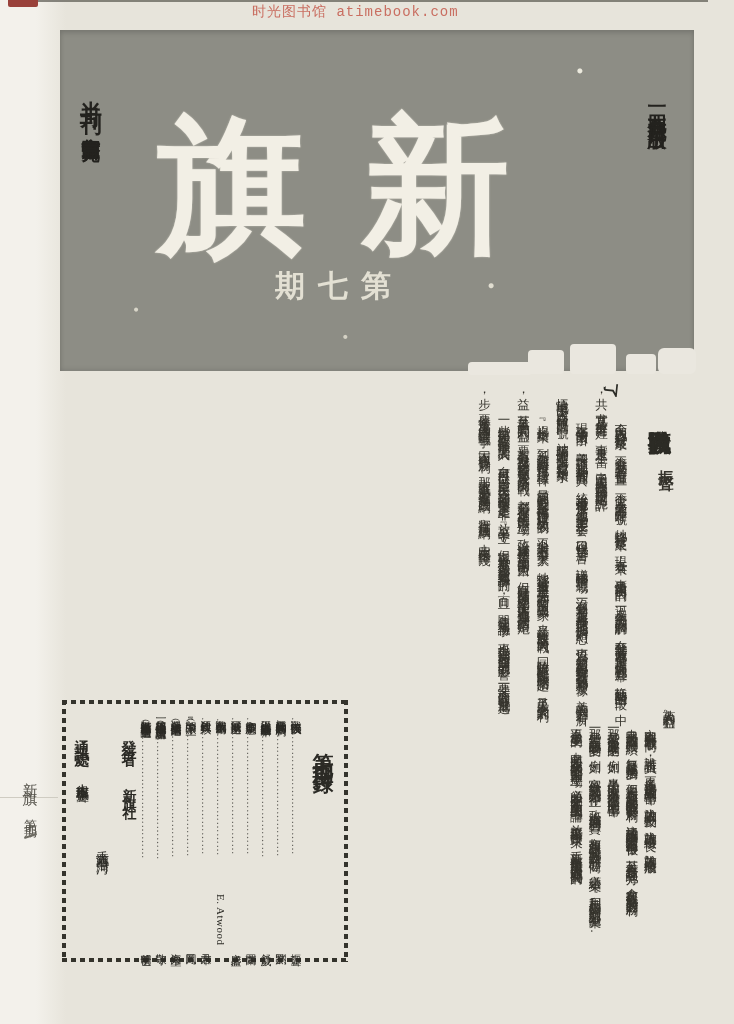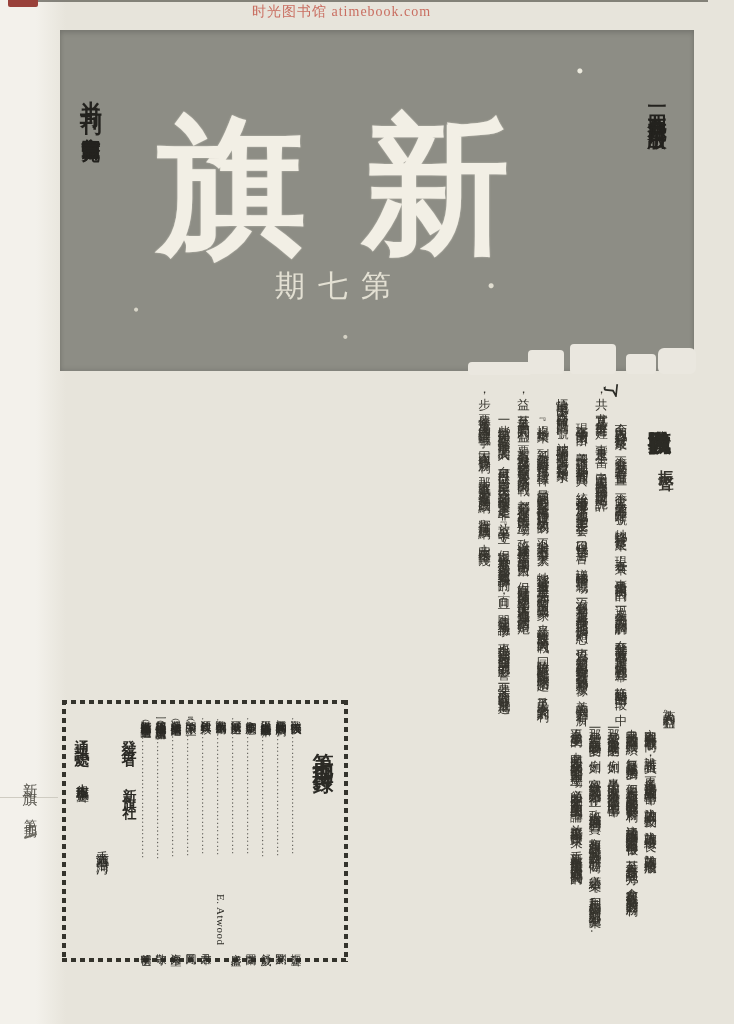--- a/index.html
+++ b/index.html
@@ -6,42 +6,42 @@
   .page{
     position:relative;width:734px;height:1024px;overflow:hidden;
     background:linear-gradient(90deg,#f3f1eb 0,#f3f1eb 36px,#e7e4db 66px,#e7e4db 100%);
     font-family:"Liberation Serif","DejaVu Serif",serif;
   }
   .v{writing-mode:vertical-rl;text-orientation:mixed;}
 
   
   .top-line{position:absolute;left:28px;top:0;width:680px;height:2px;background:#4d4c44;opacity:.65;}
   .red-corner{position:absolute;left:8px;top:0;width:30px;height:7px;background:#99413a;border-radius:0 0 2px 2px;}
-  .watermark{position:absolute;left:252px;top:3px;font-size:14px;letter-spacing:1px;color:#c96e61;font-family:Liberation Serif, serif;white-space:nowrap;}
+  .watermark{position:absolute;left:252px;top:3px;font-size:14px;letter-spacing:1px;color:#c96e61;font-family:Liberation Mono, monospace;white-space:nowrap;}
 
   
   .masthead{
     position:absolute;left:60px;top:30px;width:634px;height:341px;
     background:
       radial-gradient(circle at 82% 12%,#eceade 0 2px,transparent 3px),
       radial-gradient(circle at 30% 55%,#dcd9cc 0 1.5px,transparent 2.5px),
       radial-gradient(circle at 55% 30%,#e5e2d5 0 1.5px,transparent 2.5px),
       radial-gradient(circle at 12% 82%,#d8d5c8 0 1.5px,transparent 2.5px),
       radial-gradient(circle at 68% 75%,#e0ddd0 0 2px,transparent 3px),
       radial-gradient(circle at 45% 90%,#d4d1c4 0 1.5px,transparent 2.5px),
       #8d8d85;
     box-shadow:inset 0 3px 5px rgba(0,0,0,.14), inset 0 -2px 4px rgba(0,0,0,.08);
   }
   .mh-left{position:absolute;left:16px;top:53px;color:#23221e;font-weight:bold;}
   .mh-freq{font-size:22px;letter-spacing:7px;}
   .mh-price{font-size:19px;letter-spacing:1px;margin-top:15px;}
   .mh-right{position:absolute;right:24px;top:66px;color:#23221e;font-weight:bold;font-size:19px;letter-spacing:2px;}
   .mh-title{position:absolute;left:98px;top:83px;width:352px;height:180px;display:flex;justify-content:space-between;align-items:flex-start;}
   .mh-title span{font-size:148px;line-height:1;font-weight:700;color:#f2efe5;text-shadow:0 0 2px rgba(245,242,232,.55);}
-  .mh-issue{position:absolute;left:215px;top:236px;font-size:30px;font-weight:normal;letter-spacing:13px;color:#e3e0d3;white-space:nowrap;}
+  .mh-issue{position:absolute;left:215px;top:236px;font-size:30px;font-weight:bold;letter-spacing:13px;color:#e3e0d3;white-space:nowrap;}
 
   
   .patch{position:absolute;background:#eae7df;border-radius:4px;}
   .patch.pa{left:468px;top:362px;width:64px;height:13px;}
   .patch.pb{left:528px;top:350px;width:36px;height:24px;}
   .patch.pc{left:570px;top:344px;width:46px;height:30px;}
   .patch.pd{left:626px;top:354px;width:30px;height:20px;}
   .patch.pe{left:658px;top:348px;width:38px;height:26px;border-radius:6px;}
 
   .artifact{position:absolute;left:602px;top:380px;font-size:16px;font-weight:bold;color:#2b2b26;transform:rotate(96deg);}

